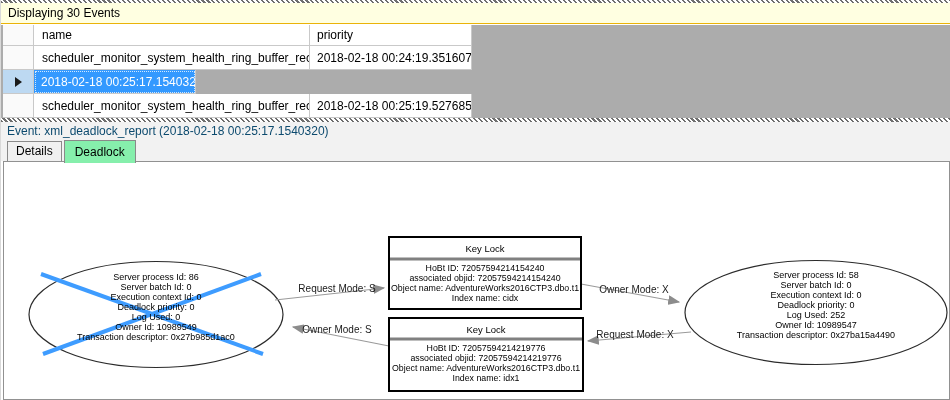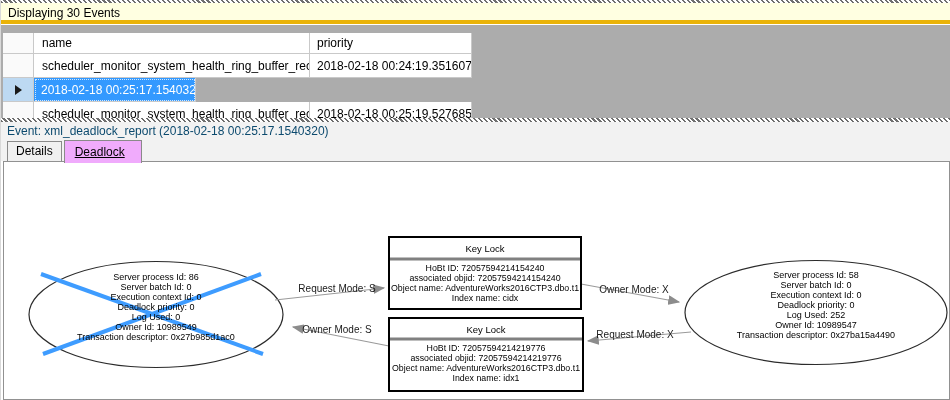--- a/index.html
+++ b/index.html
@@ -11,28 +11,28 @@
   .hatch{
     position:absolute;left:0;right:0;
     background:repeating-linear-gradient(45deg,#6e6e6e 0 1.5px,#ffffff 1.5px 3.5px);
   }
   #splitter-top{top:0;height:3px;}
   #splitter-mid{top:118px;height:4px;}
 
   
   #title-bar{
     position:absolute;top:3px;left:0;right:0;height:21px;
-    background:#FFFFE1;border-bottom:4px solid #eab308;
+    background:#FFFFE1;border-bottom:1px solid #eab308;
     font-size:12px;color:#000;line-height:21px;padding-left:7px;box-sizing:border-box;
   }
   #grid-area{
     position:absolute;top:25px;left:0;right:0;height:93px;
     background:#ACACAC;
   }
-  .grid-table{position:absolute;left:2px;top:8px;}
+  .grid-table{position:absolute;left:2px;top:0;}
   .grid-row{display:flex;}
   .cell{
     background:#fff;border-right:1px solid #c9c9c9;border-bottom:1px solid #c9c9c9;
     font-size:12px;color:#000;box-sizing:border-box;
     display:flex;align-items:center;white-space:nowrap;overflow:hidden;
   }
   .cell.rowhdr{width:31px;background:#fafafa;justify-content:center;}
   .cell.c-name{width:276px;padding-left:8px;}
   .cell.c-ts{width:162px;padding-left:7px;}
   .grid-row.header .cell{height:21px;background:#fff;}
@@ -58,21 +58,21 @@
   
   #tab-strip{
     position:absolute;top:140px;left:0;right:0;height:21px;background:#f2f2f2;
     display:flex;align-items:center;padding-left:6px;z-index:3;
   }
   .tab{
     font-size:12px;color:#000;border:1px solid #8a8a8a;border-bottom:none;
     padding:2px 8px 3px 8px;background:#f0f0f0;margin-right:2px;cursor:default;
   }
   .tab.active{
-    background:#f0abfc;padding:4px 16px 4px 10px;position:relative;z-index:4;margin-bottom:-1px;text-decoration:underline;
+    background:#86efac;padding:4px 10px 4px 10px;position:relative;z-index:4;margin-bottom:-1px;
   }
   #tab-content{
     position:absolute;top:161px;left:2px;right:0;bottom:0;
     background:#fff;border:1px solid #919191;box-sizing:border-box;z-index:1;
   }
   #graph-svg{position:absolute;top:161px;left:0;z-index:2;}
   .node-text{font-family:"Liberation Sans",sans-serif;font-size:9px;fill:#000;}
   .box-text{font-family:"Liberation Sans",sans-serif;font-size:8.8px;fill:#000;}
   .box-title{font-family:"Liberation Sans",sans-serif;font-size:9.5px;fill:#000;}
   .edge-label{font-family:"Liberation Sans",sans-serif;font-size:10px;fill:#1a1a1a;}

